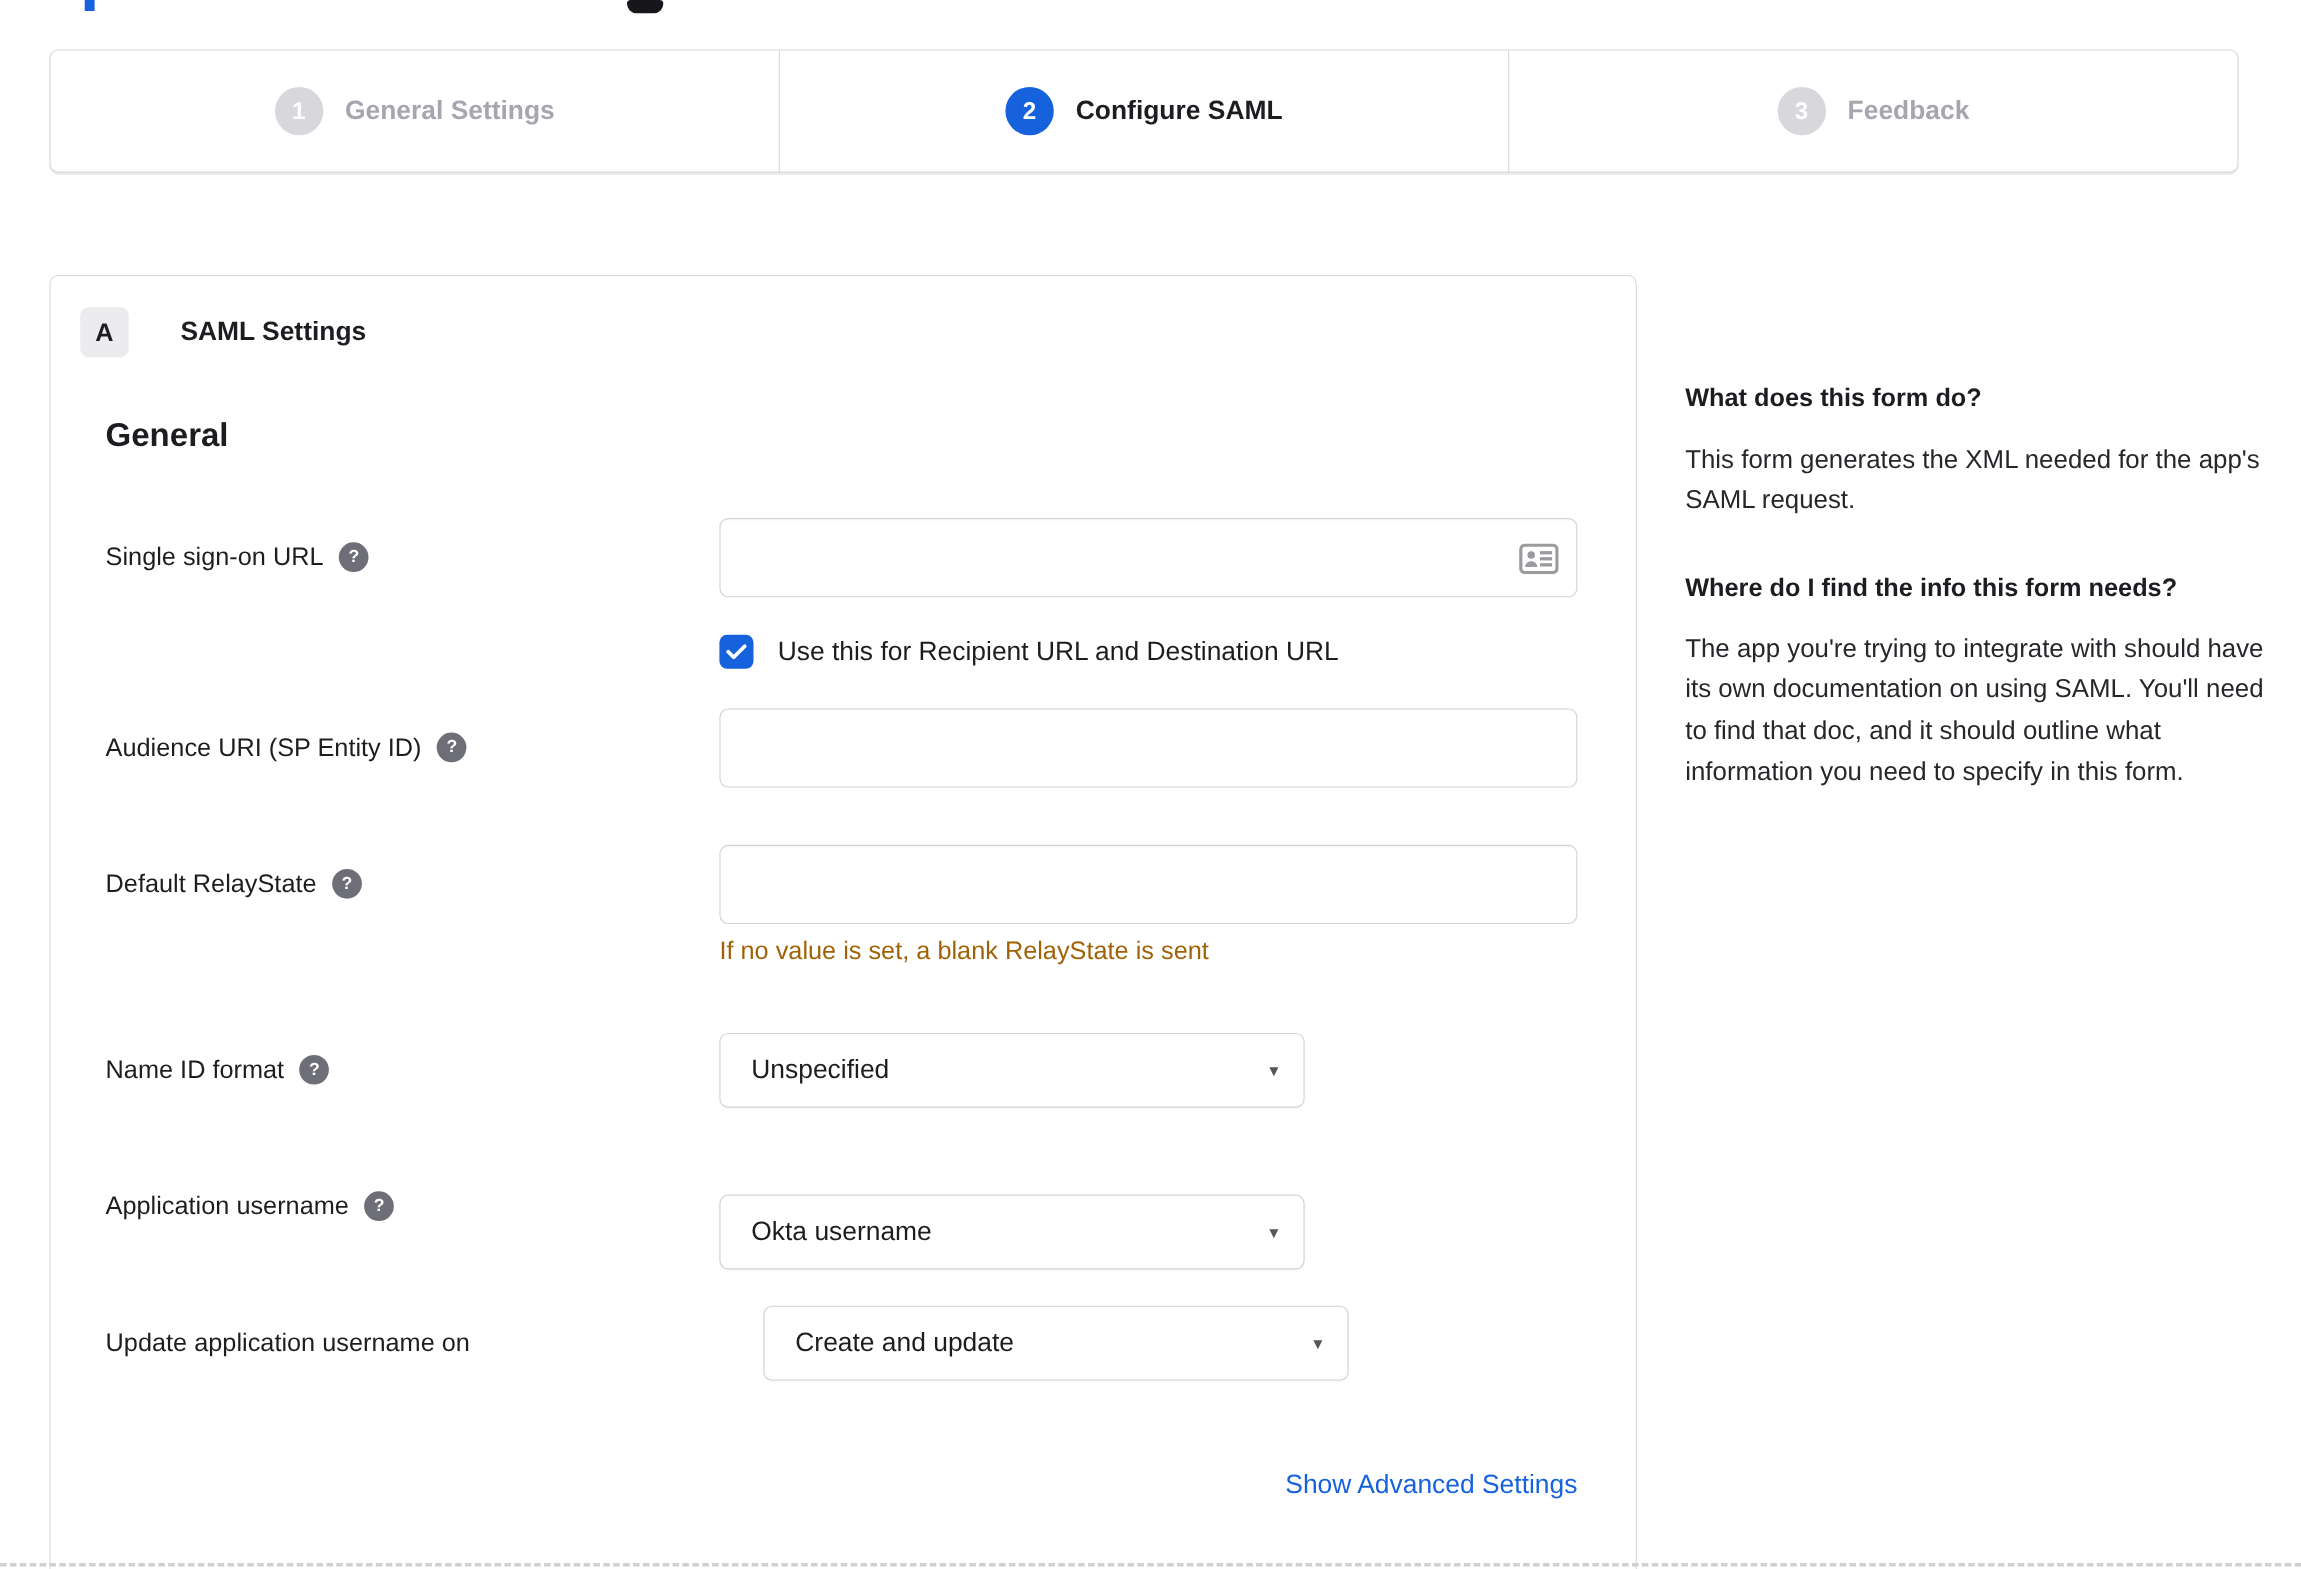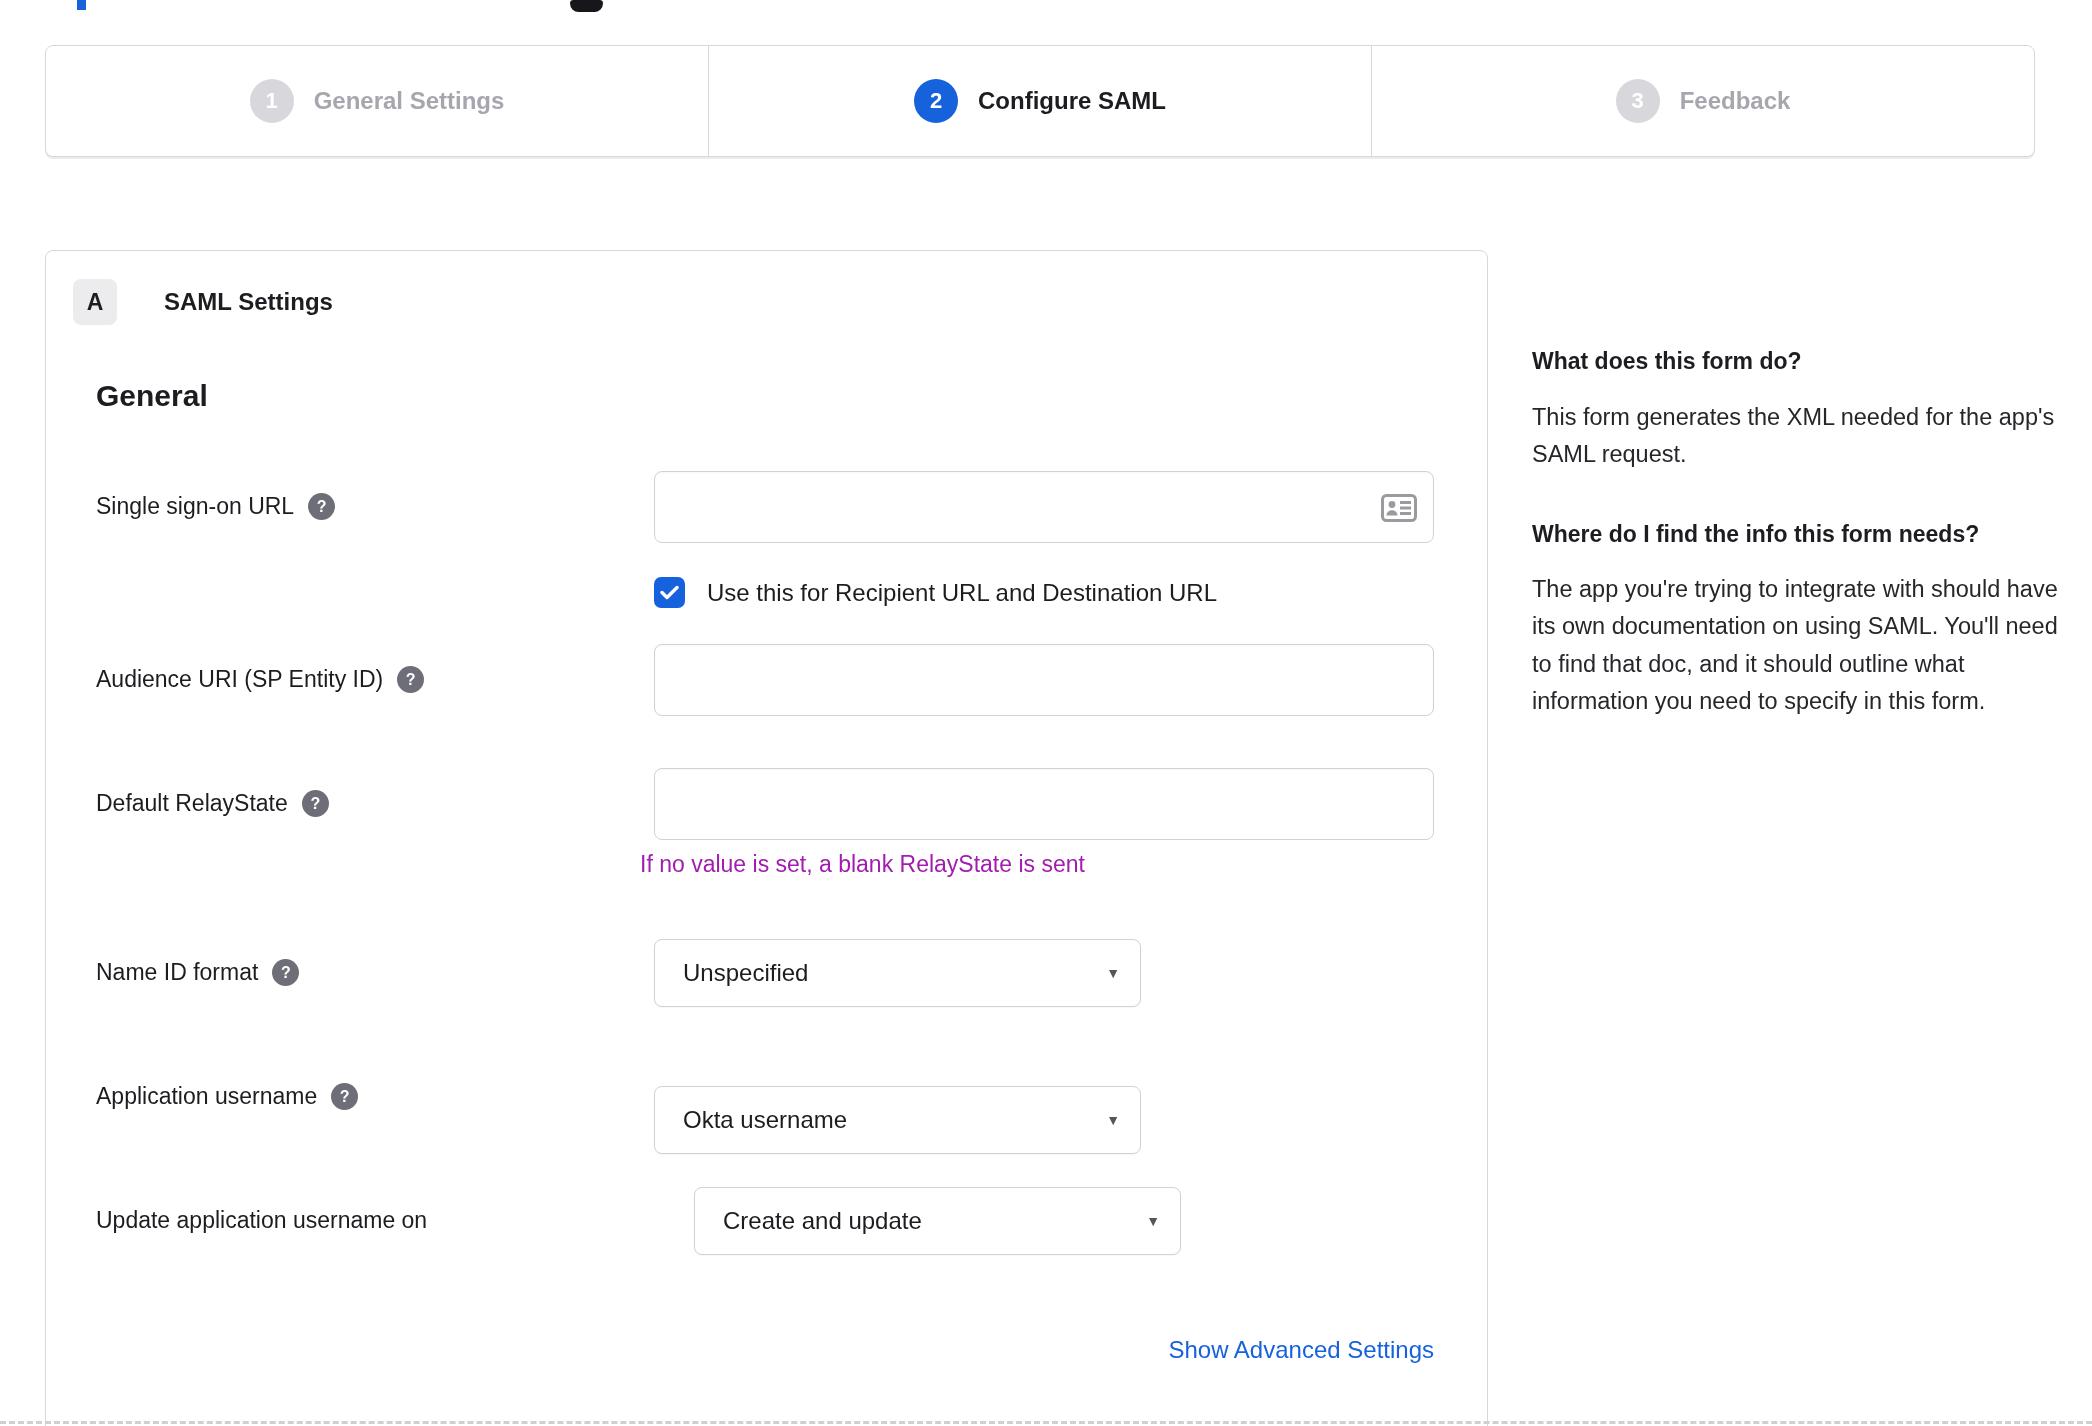--- a/index.html
+++ b/index.html
@@ -44,23 +44,23 @@
                 border:1px solid #d2d2d6; border-radius:8px; font-size:24px; padding:0 60px 0 24px;
                 color:#1d1d21; box-shadow:inset 0 1px 2px rgba(0,0,0,.03); outline:none;
                 font-family:inherit; }
   .input-icon { position:absolute; color:#9b9b9f; }
 
   .checkbox-row { position:absolute; left:608px; display:flex; align-items:center; gap:22px; }
   .checkbox { width:31px; height:31px; border-radius:7px; background:#1662dd; display:flex;
               align-items:center; justify-content:center; cursor:pointer; flex:0 0 auto; }
   .checkbox-label { font-size:24px; color:#1d1d21; cursor:pointer; }
 
-  .hint { position:absolute; left:594px; font-size:23px; color:#a21caf; }
+  .hint { position:absolute; left:608px; font-size:23px; color:#a16207; }
 
-  .select { position:absolute; left:608px; width:487px; height:68px; background:#fff;
+  .select { position:absolute; left:608px; width:532px; height:68px; background:#fff;
             border:1px solid #d2d2d6; border-radius:8px; display:flex; align-items:center;
             padding:0 52px 0 28px; font-size:24px; color:#1d1d21; cursor:pointer;
             box-shadow:0 1px 2px rgba(0,0,0,.04); }
   .select .chevron { position:absolute; right:20px; font-size:14px; color:#55555c; }
 
   .advanced-link { position:absolute; right:53px; top:1085px; font-size:24px; color:#1662dd;
                    text-decoration:none; cursor:pointer; }
 
   
   .sidebar { position:absolute; left:1532px; top:330px; width:540px; }

